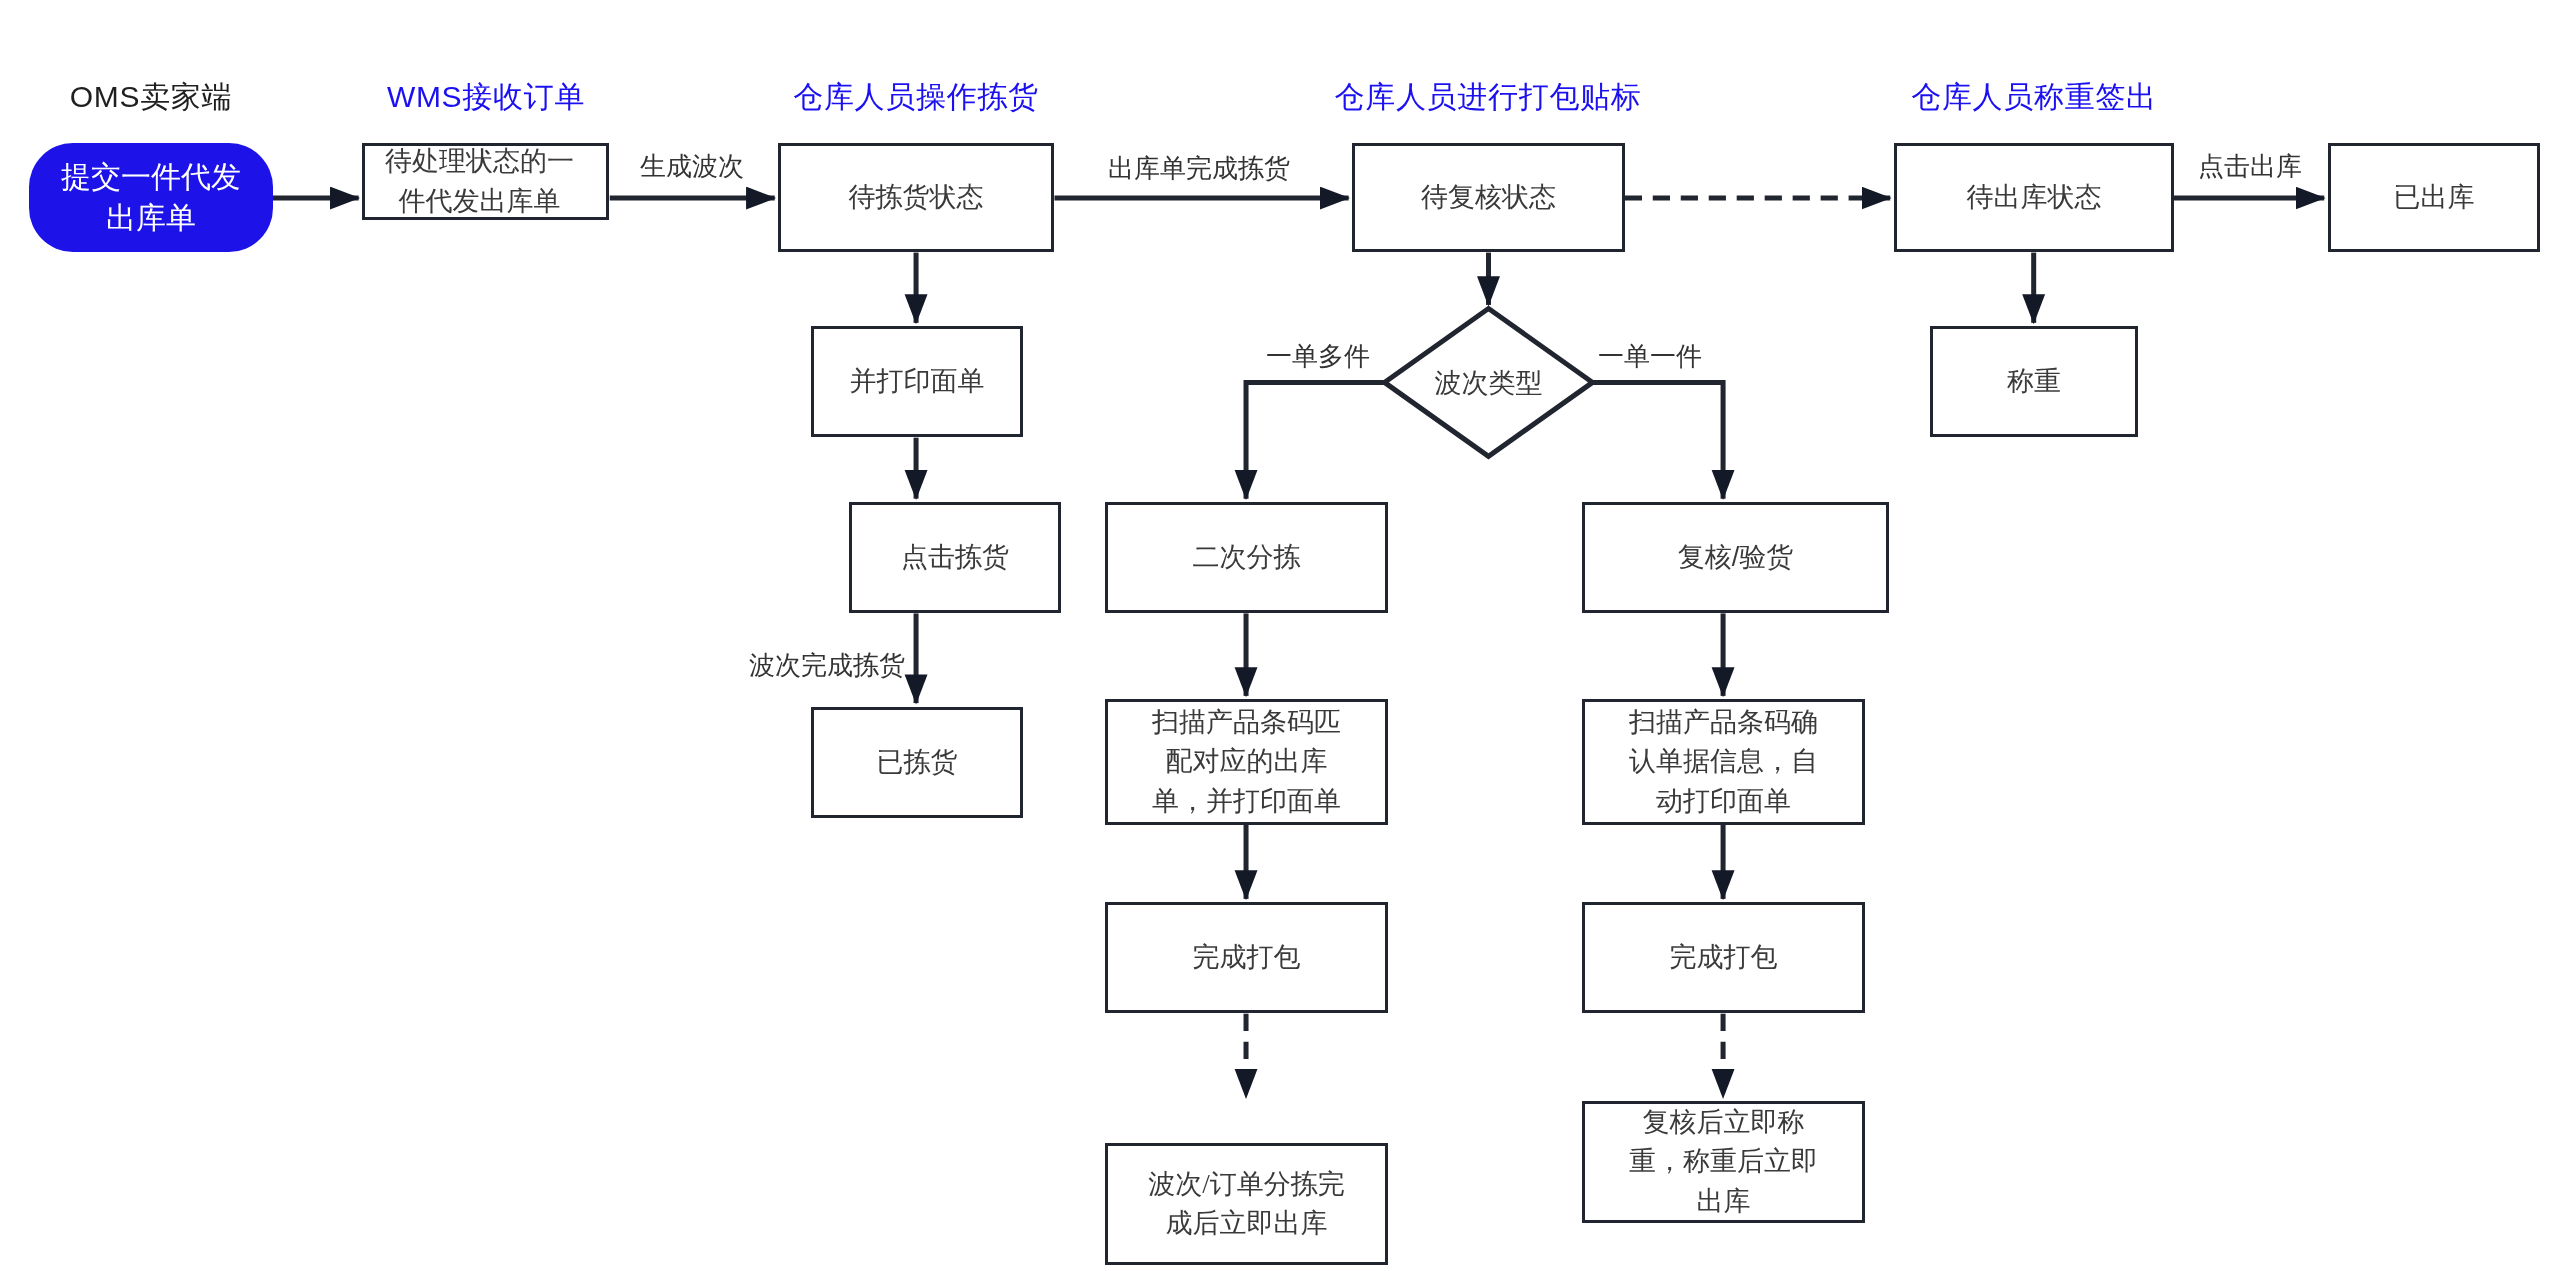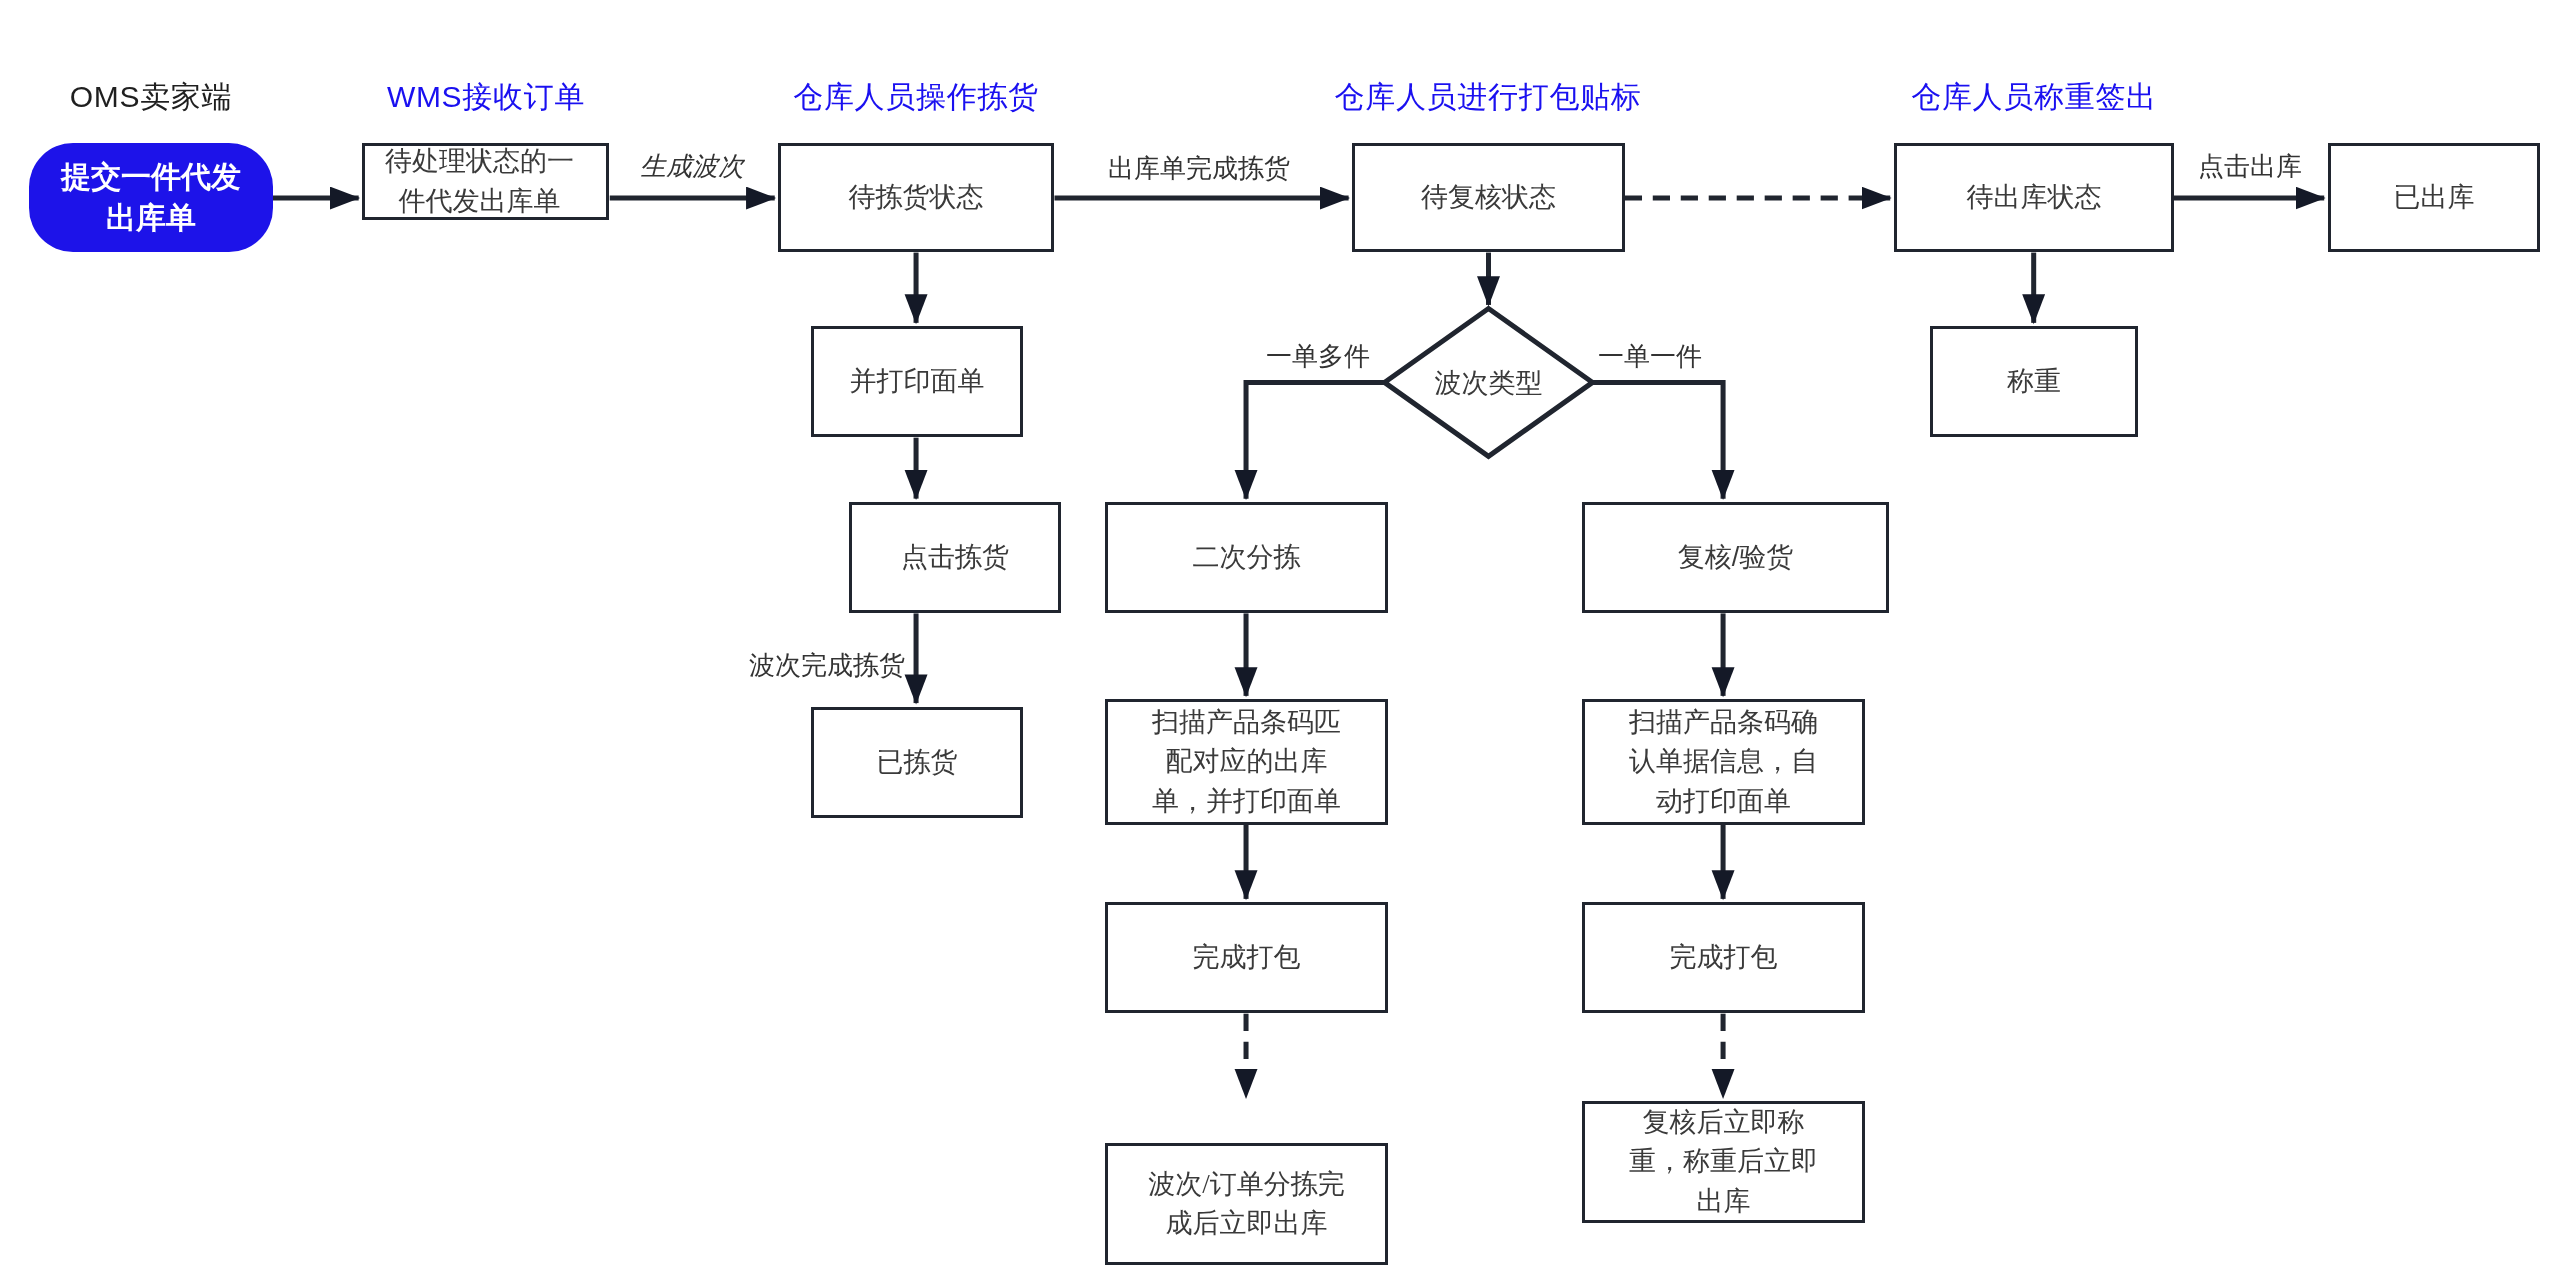--- a/index.html
+++ b/index.html
@@ -42,21 +42,21 @@
     text-align:center;
     background:#ffffff;
     border:3.6px solid var(--border-col);
     color:var(--text-col);
     font-size:27px;line-height:1.45;
     padding:0 20px;
   }
   .node.start{
     background:var(--start-blue);
     border:none;border-radius:44px;
-    color:#ffffff;font-weight:bold;font-size:30px;line-height:1.35;
+    color:#ffffff;font-weight:normal;font-size:30px;line-height:1.35;
     padding:0 21.5px;z-index:2;
   }
   .node.wide{padding:0 35px;font-family:Liberation Serif, serif;}
   .diamond-label{
     position:absolute;z-index:2;
     display:flex;align-items:center;justify-content:center;
     text-align:center;color:var(--text-col);
     font-size:27px;background:transparent;border:none;
   }
   .edge-label{
@@ -91,21 +91,21 @@
   #n-weigh    {left:1930px;top:326px; width:208px; height:111px;}
 
   #n-wavetype {left:1388px;top:355px; width:201px; height:55px;}
 
   #h-oms {left:151px;}
   #h-wms {left:486px;}
   #h-pick{left:916px;}
   #h-pack{left:1488px;text-align:right;}
   #h-weigh{left:2034px;font-family:Liberation Serif, serif;}
 
-  #el-generate {left:692px; top:149px;font-style:italic;}
+  #el-generate {left:692px; top:149px;}
   #el-pickdone {left:1199px;top:151px;}
   #el-clickship{left:2250px;top:149px;}
   #el-wavedone {left:905px;top:648px;}
   #el-multi    {left:1318px;top:339px;}
   #el-single   {left:1650px;top:339px;}
 </style>
 </head>
 <body>
 
 <div class="canvas">

